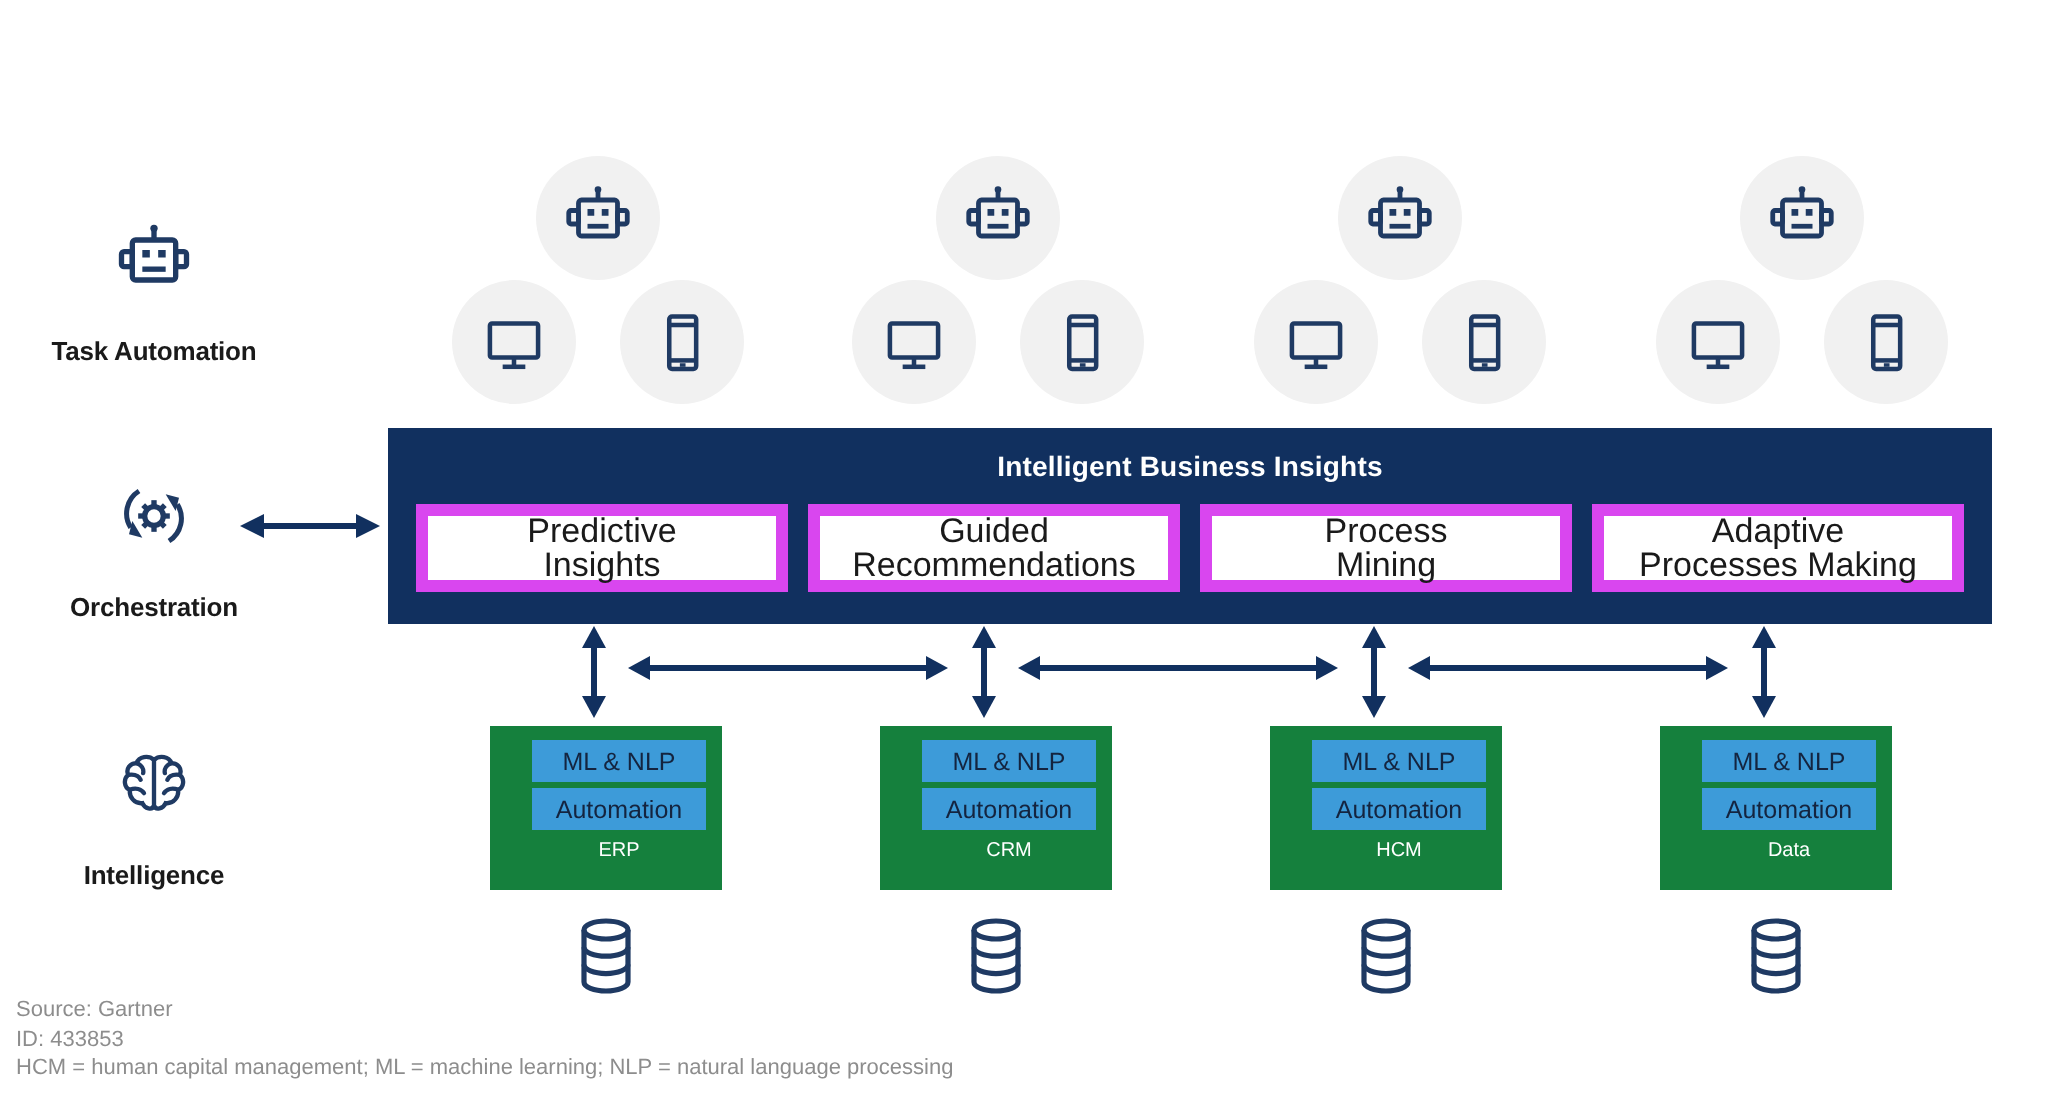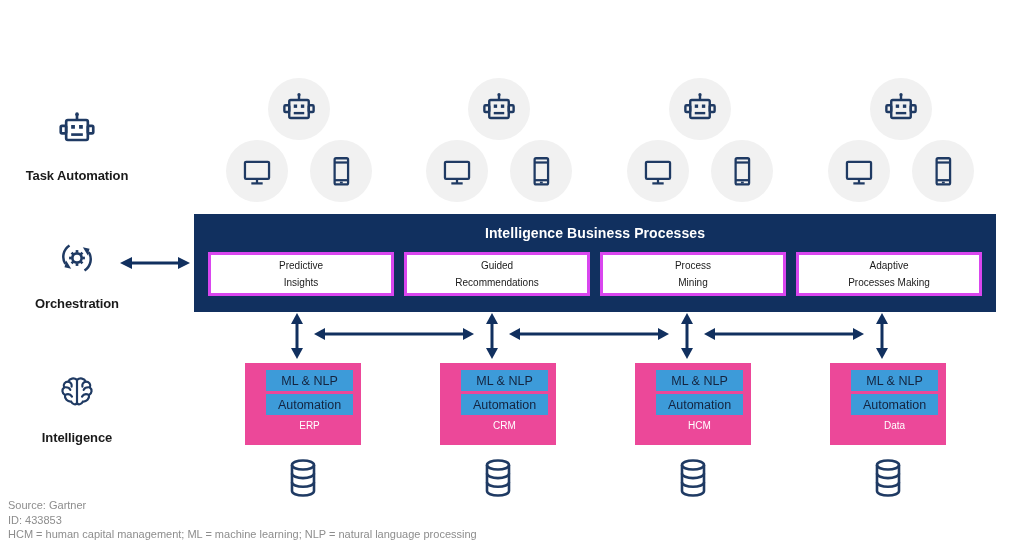--- a/index.html
+++ b/index.html
@@ -112,28 +112,28 @@
     top: 38px;
     left: 14px;
     right: 14px;
     display: flex;
     justify-content: space-between;
   }
   .proc-card {
     width: 186px;
     height: 44px;
     background: #ffffff;
-    border: 3px solid #d946ef;
+    border: 6px solid #d946ef;
     box-sizing: border-box;
     display: flex;
     flex-direction: column;
     align-items: center;
     justify-content: center;
     color: #1a1a1a;
-    font-size: 10px;
+    font-size: 17px;
     line-height: 17px;
   }
   .proc-card .l1, .proc-card .l2 { display: block; }
 
   
   .arrow-band {
     position: absolute;
     left: 194px;
     top: 312px;
     width: 802px;
@@ -141,21 +141,21 @@
   }
   .v-arrow { position: absolute; top: 1px; width: 16px; height: 46px; }
   .h-arrow { position: absolute; top: 14px; height: 16px; }
 
   
   .stack {
     position: absolute;
     top: 363px;
     width: 116px;
     height: 82px;
-    background: #ec4899;
+    background: #15803d;
     box-sizing: border-box;
     padding: 7px 8px 0 21px;
   }
   #stack-1 { left: 245px; }
   #stack-2 { left: 440px; }
   #stack-3 { left: 635px; }
   #stack-4 { left: 830px; }
 
   .chip {
     height: 21px;
@@ -383,21 +383,21 @@
       <svg width="34" height="34" viewBox="0 0 48 48" fill="none" stroke="#1f3a63" stroke-width="3.2">
         <rect x="15" y="6" width="19" height="37" rx="2"></rect>
         <line x1="15" y1="12" x2="34" y2="12"></line>
           <line x1="15" y1="37" x2="34" y2="37"></line>
         <rect x="22.5" y="39" width="4" height="2.5" fill="#1f3a63" stroke="none"></rect>
       </svg>
     </div>
   </div>
 
   <div class="banner">
-    <div class="banner-title">Intelligence  Business Processes</div>
+    <div class="banner-title">Intelligent  Business Insights</div>
     <div class="card-row">
       <div class="proc-card">
         <span class="l1">Predictive</span>
         <span class="l2">Insights</span>
       </div>
       <div class="proc-card">
         <span class="l1">Guided</span>
         <span class="l2">Recommendations</span>
       </div>
       <div class="proc-card">

